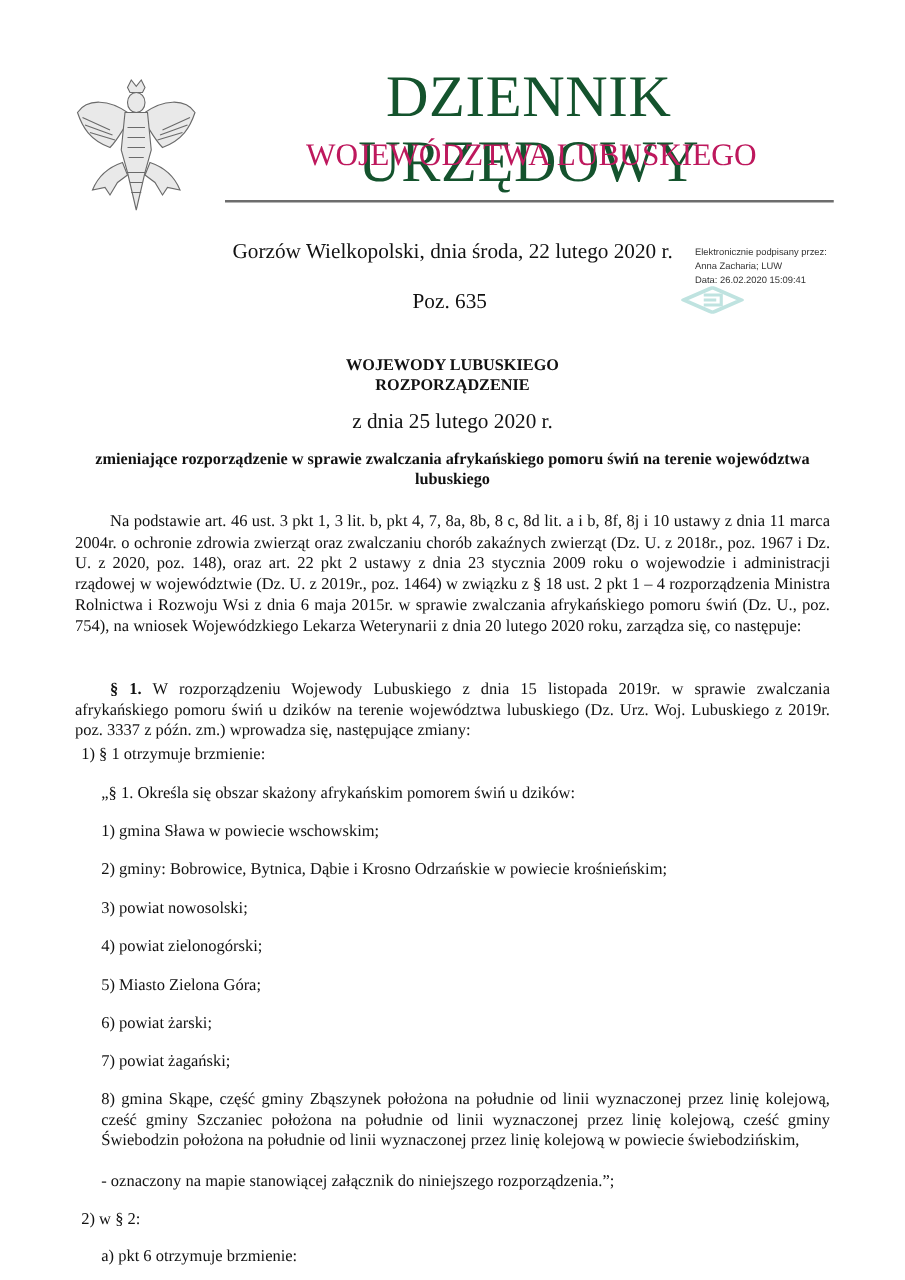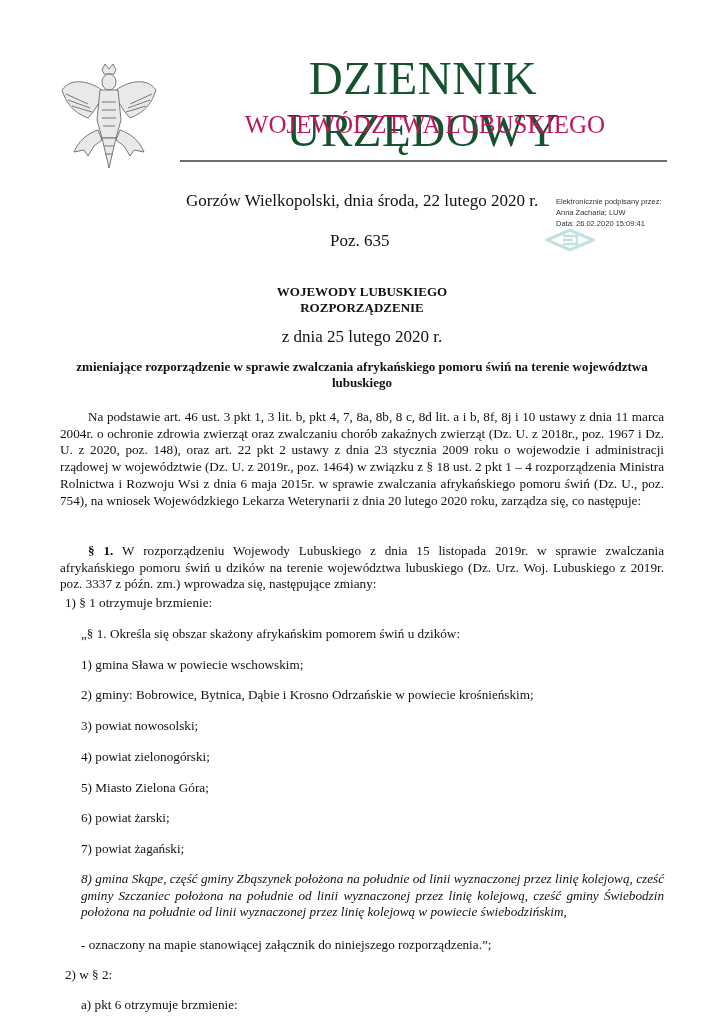--- a/index.html
+++ b/index.html
@@ -22,21 +22,21 @@
     .act-date { top: 329px; font-size: 17px; line-height: 16px; }
     .act-subject { top: 359px; font-weight: bold; font-size: 13px; line-height: 16px; }
     .body-text { left: 60px; width: 604px; font-size: 13.2px; line-height: 16.7px;
                  text-align: justify; }
     .p1 { top: 409px; text-indent: 28px; }
     .p2 { top: 543px; text-indent: 28px; }
     .line { position: absolute; font-size: 13.2px; line-height: 16.7px; white-space: nowrap; }
     .l1 { left: 65px; }
     .l2 { left: 81px; }
     .block { position: absolute; left: 81px; width: 583px; font-size: 13.2px;
-             line-height: 16.7px; text-align: justify; font-style: italic; }
+             line-height: 16.7px; text-align: justify; }
     b.bold { font-weight: bold; }
   </style>
 </head>
 <body>
 
 <div class="abs emblem">
   <svg width="102" height="114" viewBox="0 0 102 114">
     <g fill="#e9e9e9" stroke="#6a6a6a" stroke-width="0.9">
       <path d="M44 10 L47 4 L51 9 L55 4 L58 10 L56 14 L46 14 Z"></path>
       <ellipse cx="51" cy="22" rx="7" ry="8"></ellipse>

